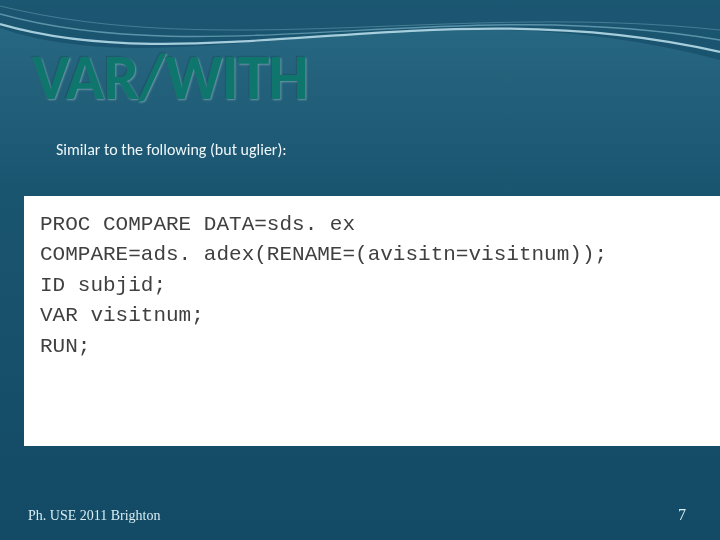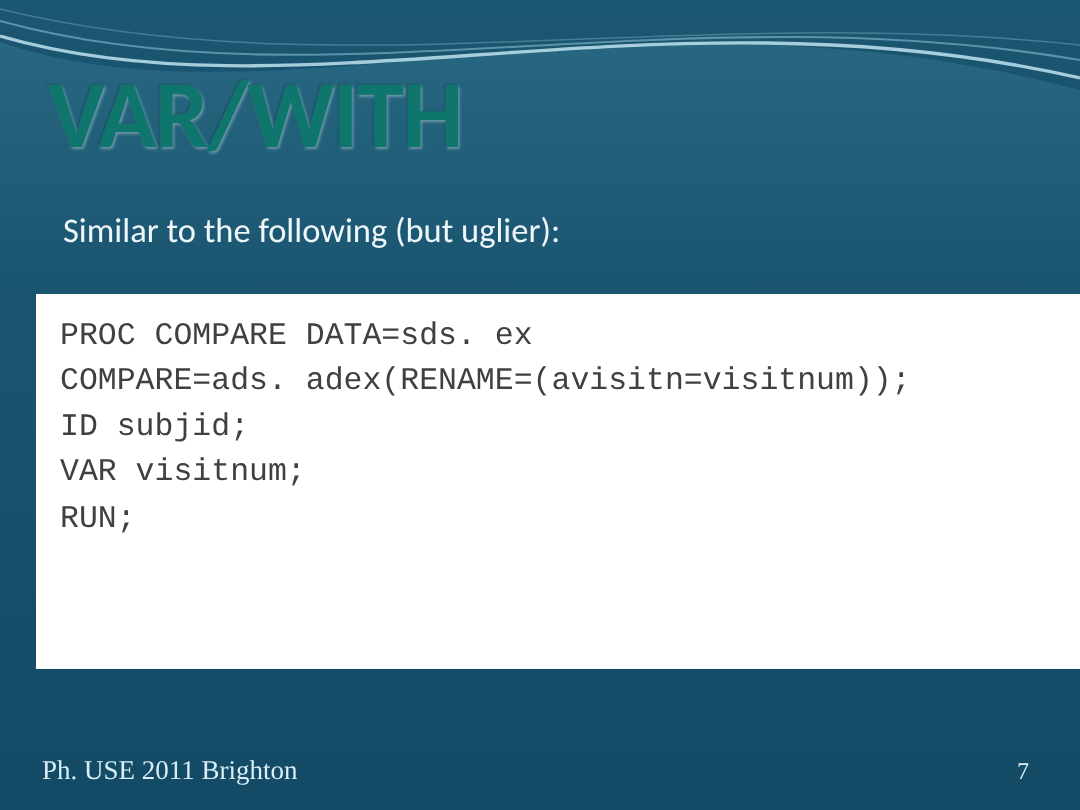--- a/index.html
+++ b/index.html
@@ -20,43 +20,43 @@
     left: 32px;
     font-size: 64px;
     font-weight: 700;
     color: #0f766e;
     text-shadow: 1px 1px 2px rgba(255,255,255,0.35), -1px -1px 1px rgba(0,0,0,0.15);
     letter-spacing: -1px;
   }
   .subtitle {
     position: absolute;
     top: 140px;
-    left: 42px;
-    font-size: 23px;
+    left: 56px;
+    font-size: 16px;
     color: #eef6fa;
   }
   .codebox {
     position: absolute;
     top: 196px;
     left: 24px;
     width: 712px;
     height: 250px;
     background: #ffffff;
     padding: 14px 16px;
     font-family: "Courier New", Courier, monospace;
     font-size: 21px;
     line-height: 1.45;
     color: #404040;
     white-space: pre-wrap;
   }
   .footer-left {
     position: absolute;
     bottom: 16px;
     left: 28px;
-    font-size: 18px;
+    font-size: 14px;
     color: #d9eef5;
     font-family: Georgia, "Times New Roman", serif;
   }
   .footer-right {
     position: absolute;
     bottom: 16px;
     right: 34px;
     font-size: 16px;
     color: #d9eef5;
     font-family: Georgia, "Times New Roman", serif;

